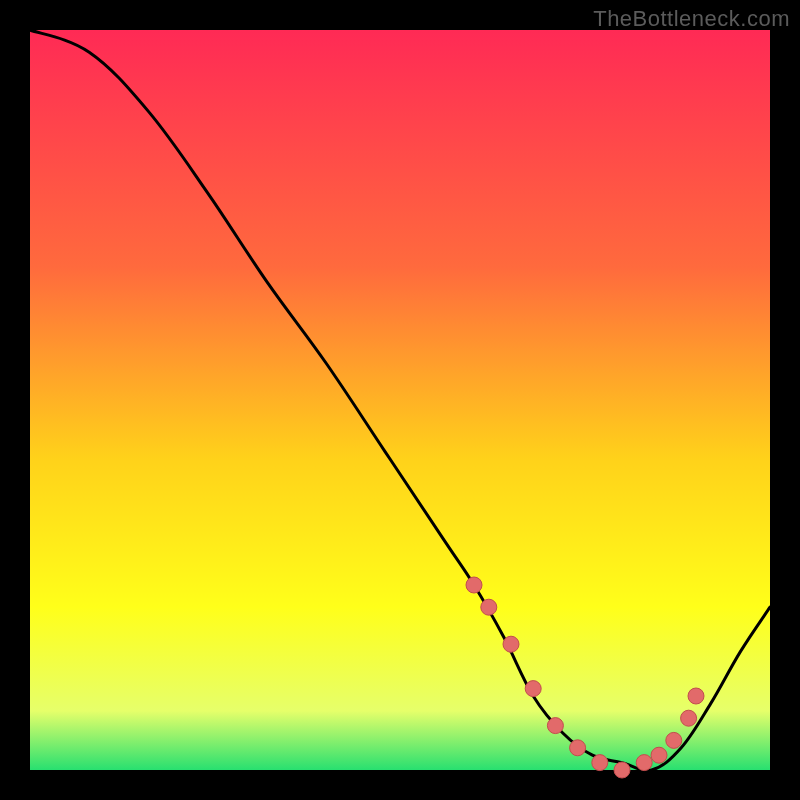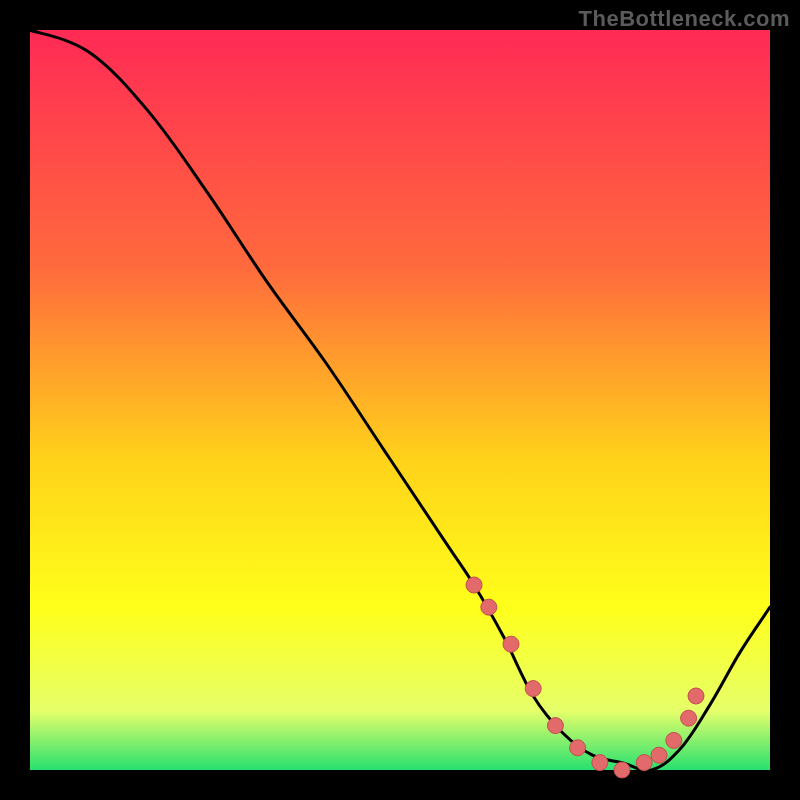--- a/index.html
+++ b/index.html
@@ -15,21 +15,21 @@
     position: relative;
     width: 800px;
     height: 800px;
   }
   .watermark {
     position: absolute;
     top: 6px;
     right: 10px;
     color: #5b5b5b;
     font-size: 22px;
-    font-weight: 700;
+    font-weight: 400;
     letter-spacing: 0.5px;
     user-select: none;
   }
   svg {
     display: block;
   }
 </style>
 </head>
 <body>
 

